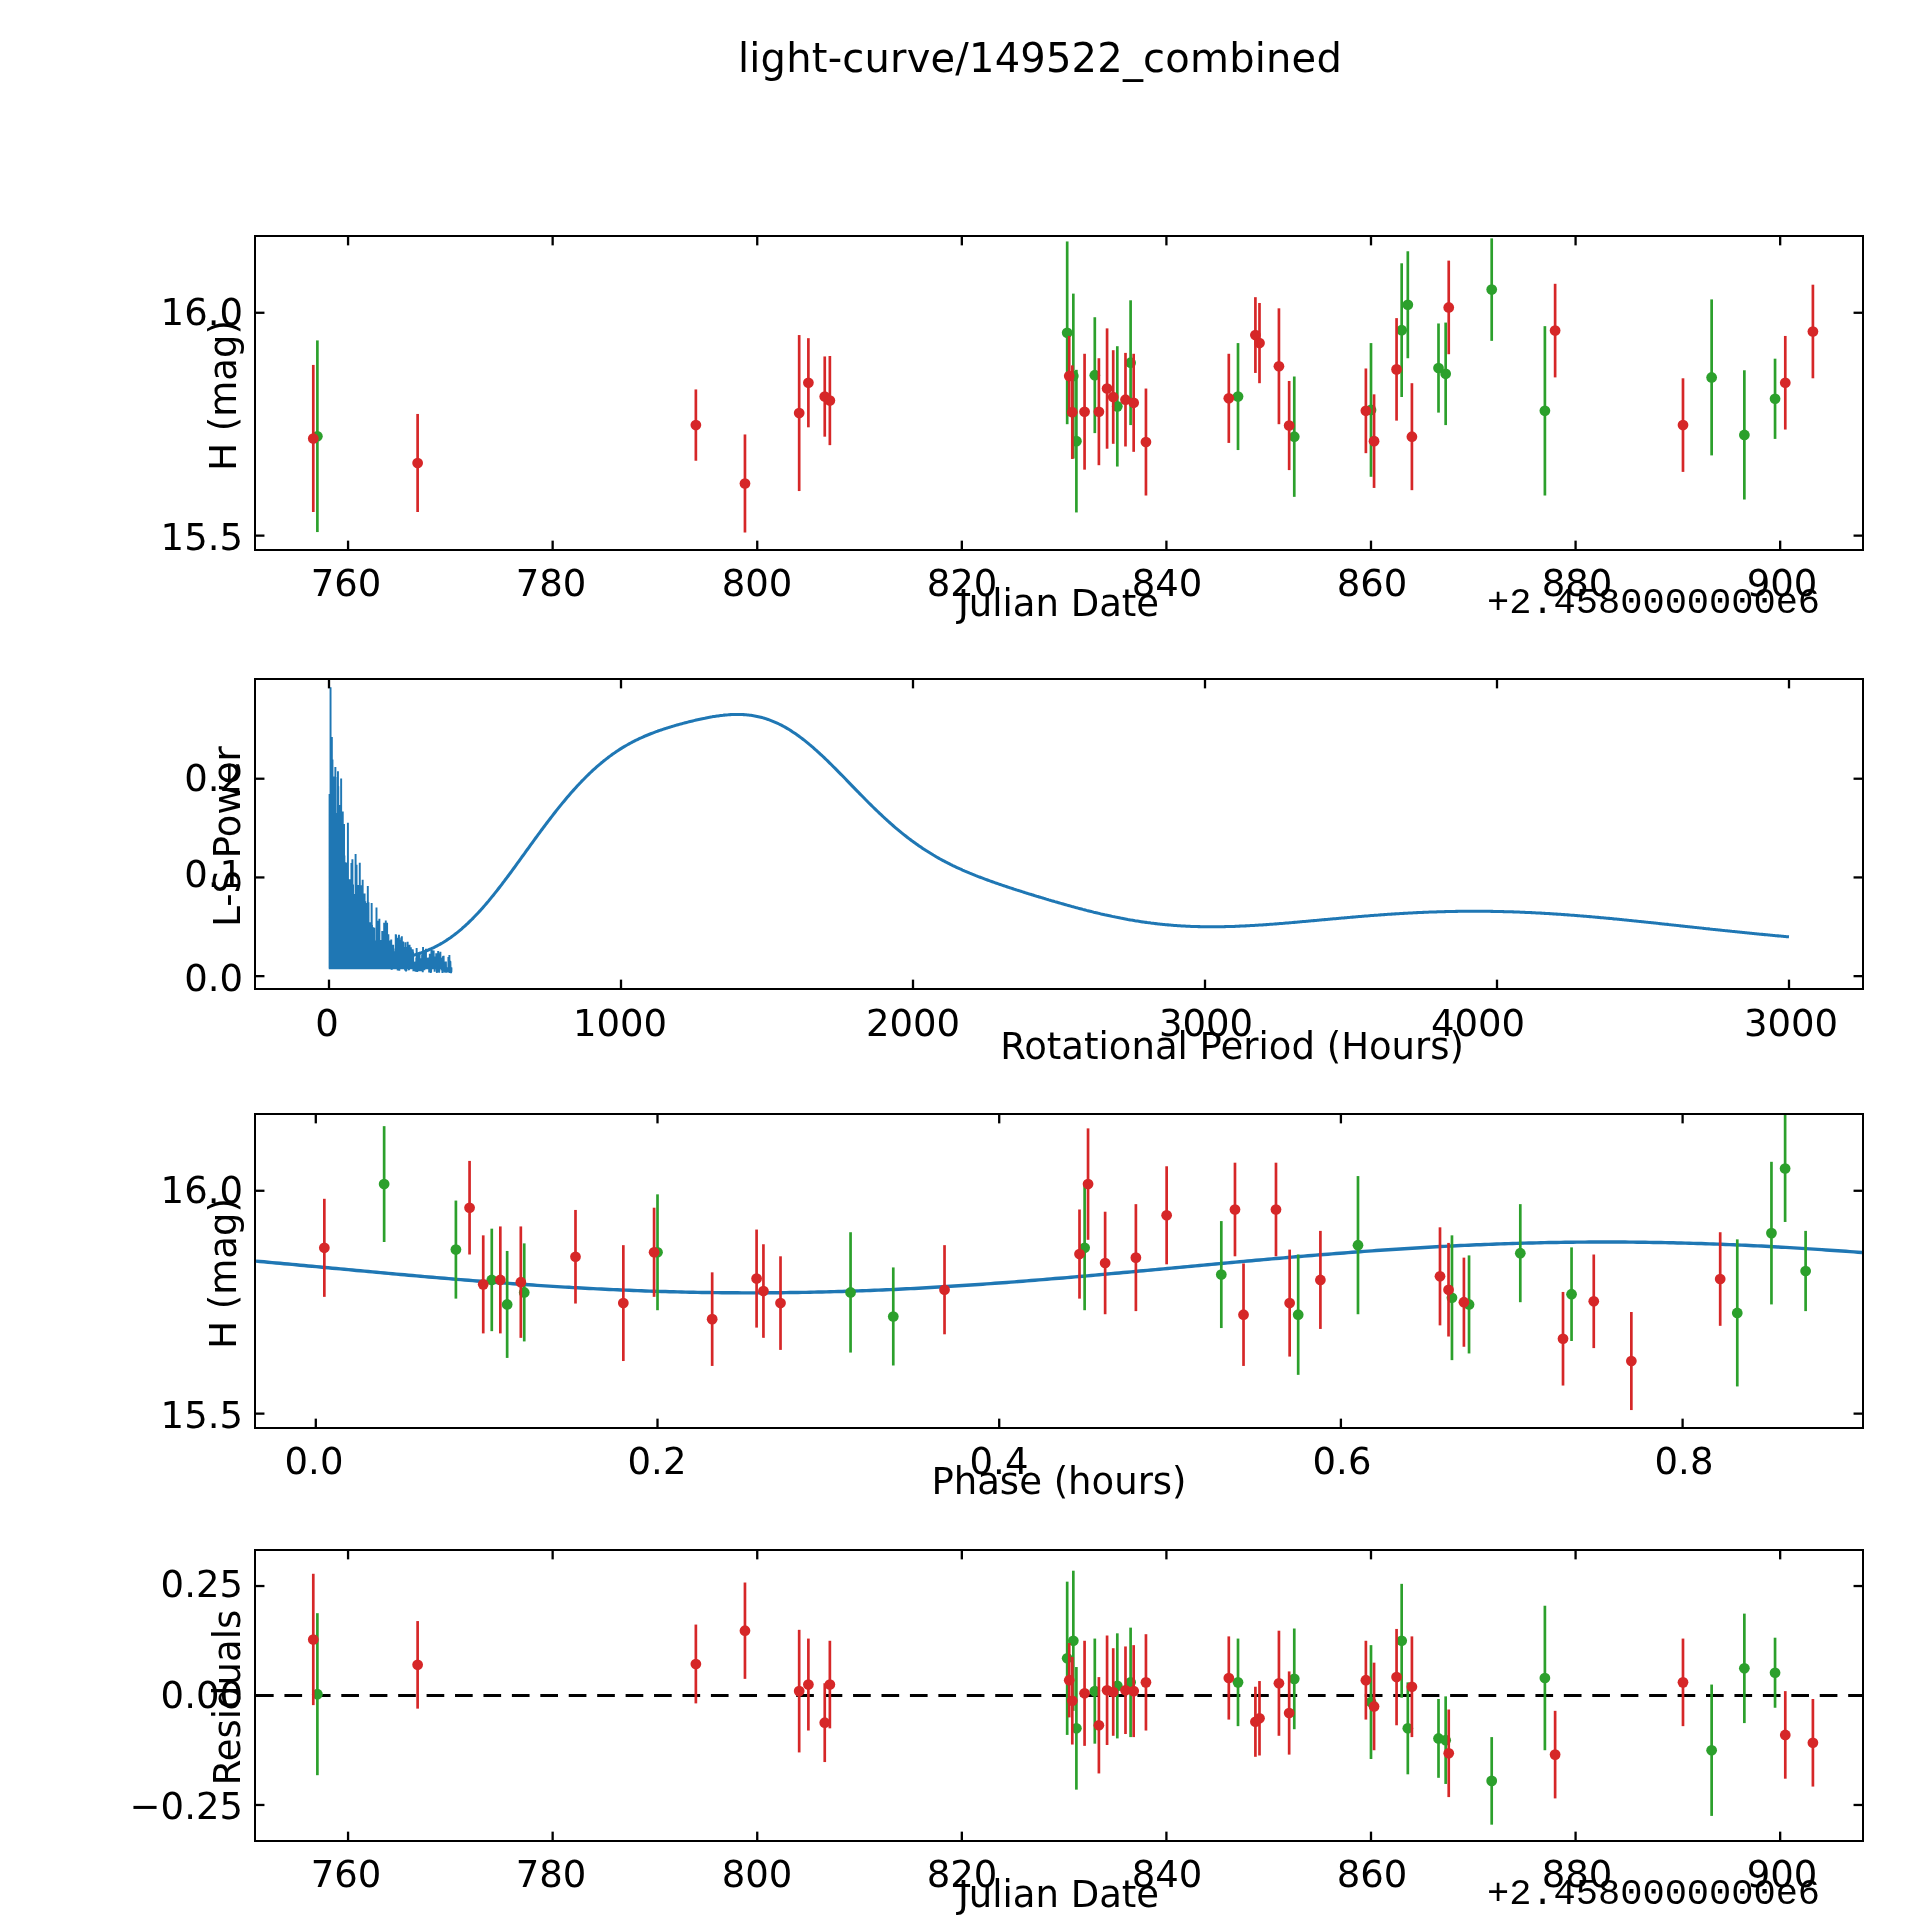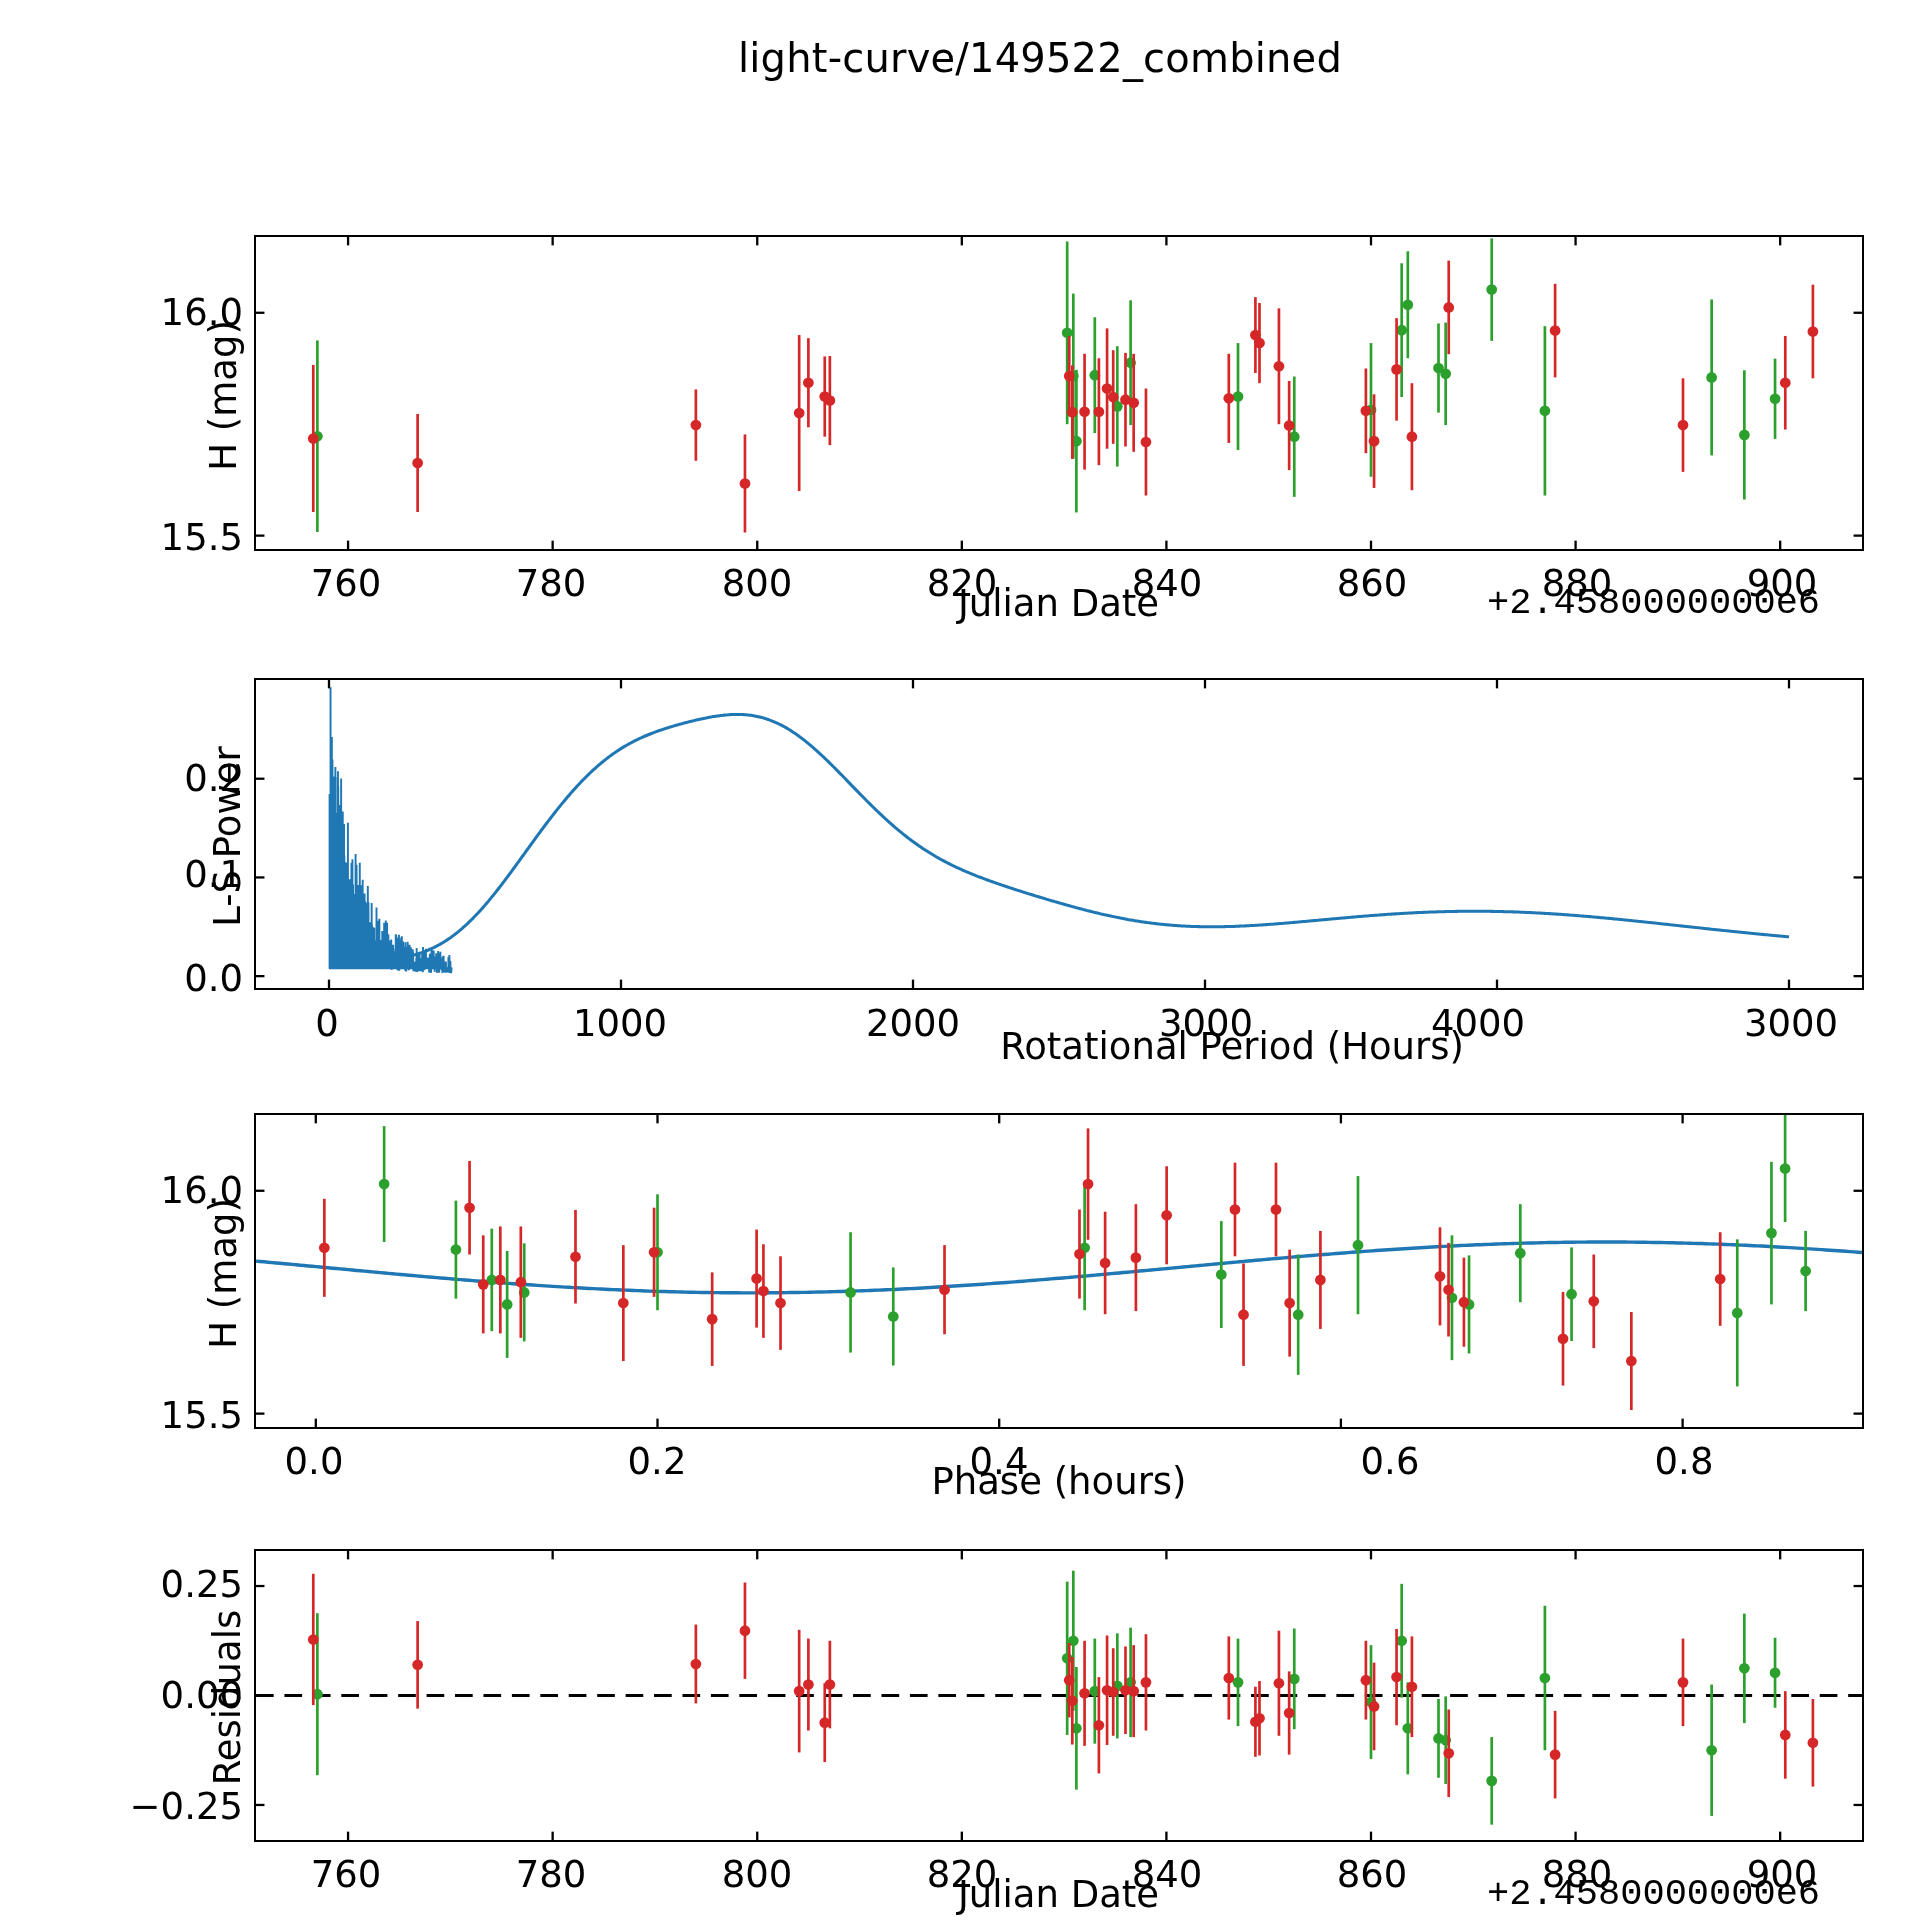--- a/index.html
+++ b/index.html
@@ -389,21 +389,21 @@
           <line x1="4180" y1="784.8571428571437" x2="4158" y2="784.8571428571437" stroke="#000" stroke-width="6"></line>
           <line x1="0" y1="199.14285714285882" x2="22" y2="199.14285714285882" stroke="#000" stroke-width="6"></line>
           <line x1="4180" y1="199.14285714285882" x2="4158" y2="199.14285714285882" stroke="#000" stroke-width="6"></line>
         </svg>
     </div>
     <div class="ylabel" id="ylab2" style="left:-166px; top:139px; width:270px; text-align:center; transform: rotate(-90deg);">H (mag)</div>
     <div class="xlabel" id="xlab2" style="left:574px; top:347px; width:462px;">Phase (hours)</div>
   <div class="ticklabel xtick-label" style="left: 60px; top: 327px;">0.0</div>
       <div class="ticklabel xtick-label" style="left: 403px; top: 327px;">0.2</div>
       <div class="ticklabel xtick-label" style="left: 745px; top: 327px;">0.4</div>
-      <div class="ticklabel xtick-label" style="left: 1088px; top: 327px; margin-left: 48px;">0.6</div>
+      <div class="ticklabel xtick-label" style="left: 1088px; top: 327px;">0.6</div>
       <div class="ticklabel xtick-label" style="left: 1430px; top: 327px;">0.8</div>
       <div class="ticklabel ytick-label" style="width: 116px; left: -127px; top: 302px;">15.5</div>
       <div class="ticklabel ytick-label" style="width: 116px; left: -127px; top: 77px;">16.0</div>
     </div>
 
   <div class="panel" id="panel3" style="left:254px; top:1549px; width:1610px; height:293px;">
     <div class="axes">
       <svg class="plotsvg" id="svg3" viewBox="0 0 4180 760" preserveAspectRatio="none">
           <line x1="0" y1="380" x2="4180" y2="380" stroke="#000000" stroke-width="8" stroke-dasharray="46,28"></line>
           <g>

